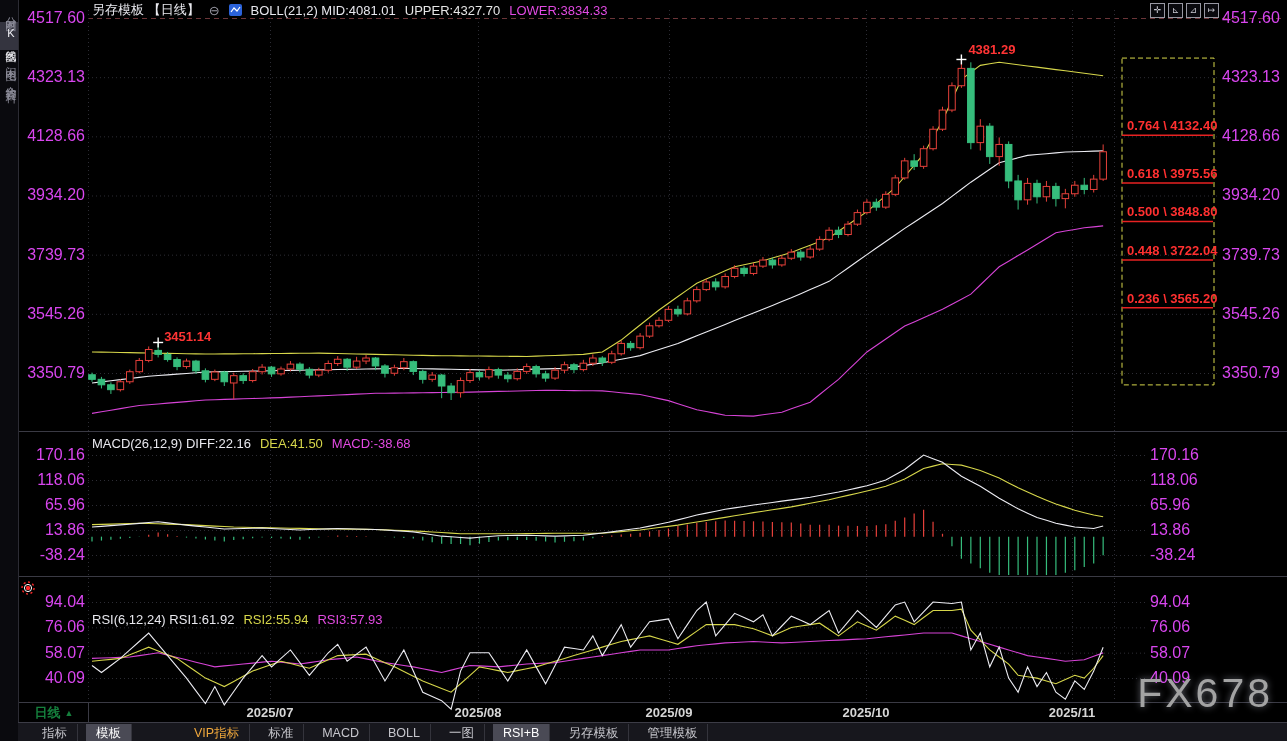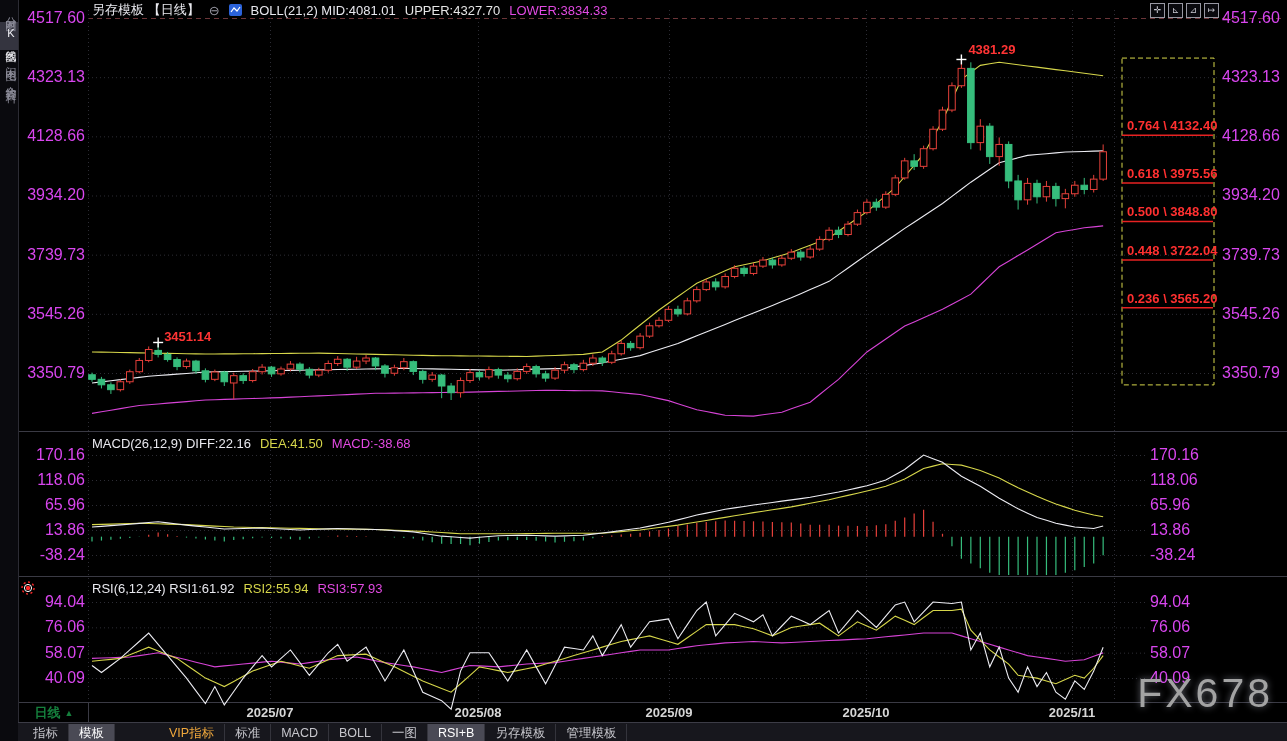--- a/index.html
+++ b/index.html
@@ -20,21 +20,21 @@
   .ind-hdr{position:absolute;height:15px;display:flex;gap:9px;font-size:13px;color:#e8e8ee;z-index:5;white-space:nowrap;}
   .ind-hdr .yel{color:#d6d64a;} .ind-hdr .mag{color:#e24ae2;}
   .lbl{position:absolute;font-size:16px;font-weight:normal;color:#d946ef;z-index:3;white-space:nowrap;}
   .lbl.ra{transform:translate(-100%,-50%);} .lbl.la{transform:translateY(-50%);}
   .date-lbl{position:absolute;top:704px;height:18px;line-height:18px;font-size:13px;font-weight:bold;
             color:#d6d6d6;transform:translateX(-50%);z-index:3;}
   .period-cell{position:absolute;left:22px;top:703px;width:64px;height:19px;display:flex;align-items:center;
                justify-content:center;gap:4px;color:#15803d;font-weight:bold;font-size:13px;z-index:4;cursor:pointer;}
   .period-cell .tri{font-size:9px;}
   .tabrow{position:absolute;left:18px;right:0;top:722px;height:19px;background:#17171d;border-top:1px solid #3c3c46;
-          display:flex;align-items:flex-end;padding-left:5px;z-index:4;}
+          display:flex;align-items:flex-end;padding-left:14px;z-index:4;gap:8px;}
   .tab{padding:0 10px;line-height:18px;font-size:12.5px;color:#c6c6cc;border-right:1px solid #34343c;cursor:pointer;}
   .tab.sel{background:#4a4a55;color:#ffffff;}
   .tab.vip{color:#f0a83c;margin-left:44px;}
   .fib-lbl{position:absolute;font-size:13px;font-weight:bold;color:#ff3030;z-index:3;white-space:nowrap;}
   .anno{position:absolute;font-size:13px;font-weight:bold;color:#ff3434;z-index:5;white-space:nowrap;}
   .watermark{position:absolute;right:14px;bottom:24px;font-size:41px;color:#a3a3a3;letter-spacing:3px;
              z-index:6;text-shadow:0 0 7px rgba(230,235,255,.45);}
   .sun-icon{position:absolute;left:20px;top:580px;z-index:5;}
   svg.chart{position:absolute;left:0;top:0;z-index:2;pointer-events:none;}
 </style>
@@ -69,21 +69,21 @@
       <div class="tbox">⊿</div>
       <div class="tbox">↦</div>
     </div>
 
   <div class="ind-hdr" style="left:92px;top:436px;">
     <span><span>MACD(26,12,9)</span> <span>DIFF:22.16</span></span>
     <span class="yel">DEA:41.50</span>
     <span class="mag">MACD:-38.68</span>
   </div>
 
-  <div class="ind-hdr" style="left:92px;top:581px;">
+  <div class="ind-hdr" style="left:92px;top:612px;">
     <span><span>RSI(6,12,24)</span> <span>RSI1:61.92</span></span>
     <span class="yel">RSI2:55.94</span>
     <span class="mag">RSI3:57.93</span>
   </div>
 
   <div class="sun-icon">
     <svg width="16" height="16">
       <circle cx="8" cy="8" r="6" fill="none" stroke="#ff2a2a" stroke-width="1.4" stroke-dasharray="2 2.6"></circle>
       <circle cx="8" cy="8" r="3.6" fill="none" stroke="#ffffff" stroke-width="1"></circle>
       <circle cx="8" cy="8" r="2.2" fill="#ff2a2a"></circle>

